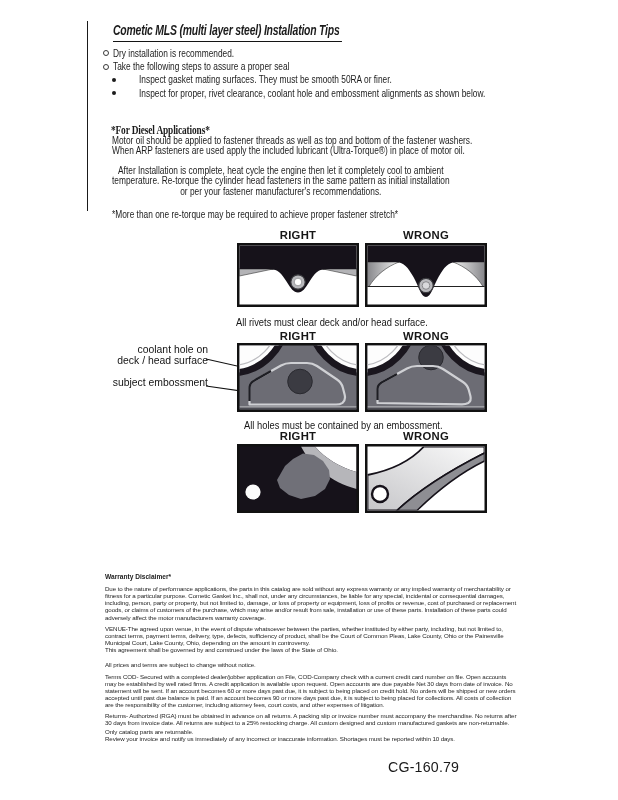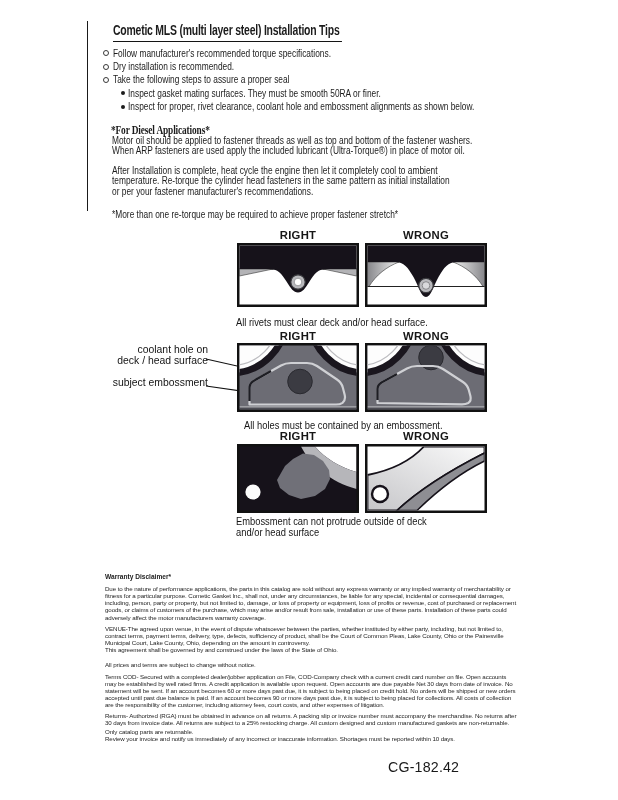--- a/index.html
+++ b/index.html
@@ -8,29 +8,29 @@
     font-family:"Liberation Sans","DejaVu Sans",sans-serif;color:#1c1c1c;
   }
   .abs{position:absolute;}
   
   .sx72{display:inline-block;transform:scaleX(0.72);transform-origin:0 0;white-space:nowrap;}
   .sx82{display:inline-block;transform:scaleX(0.82);transform-origin:0 0;}
   .sx85{display:inline-block;transform:scaleX(0.85);transform-origin:0 0;}
 
   .scanline{width:1.3px;background:#1a1a1a;}
 
-  .title-wrap{left:113px;top:21px;}
+  .title-wrap{left:113px;top:21px;font-style:italic;}
   .title{
     font-size:14.5px;font-weight:bold;letter-spacing:-0.3px;
     border-bottom:1.7px solid #141414;padding:0 3px 2.5px 0;white-space:nowrap;
   }
 
   .bullets{left:103px;top:46.5px;width:460px;font-size:10.2px;}
   .b-row{display:flex;align-items:center;height:13.4px;}
-  .b-row.sub{margin-left:18px;}
+  .b-row.sub{margin-left:9px;gap:20px;}
   .m1{width:4px;height:4px;border:1px solid #3a3a3a;border-radius:50%;margin-right:3.5px;flex:none;}
   .m2{width:4.2px;height:4.2px;background:#1c1c1c;border-radius:50%;margin-right:3px;flex:none;}
   .b-text{white-space:nowrap;transform:scaleX(0.82);transform-origin:0 50%;display:inline-block;}
 
   .h2-wrap{left:111px;top:120px;font-family:Liberation Serif, serif;}
   .h2{font-size:13px;font-weight:bold;letter-spacing:-0.2px;}
 
   .para{font-size:10.2px;line-height:10.3px;white-space:pre-line;}
 
   .dg-head{width:122px;text-align:center;font-size:11.3px;font-weight:600;letter-spacing:0.3px;color:#161616;}
@@ -52,24 +52,20 @@
 
   <div class="abs scanline" style="left:87px;top:21px;height:190px;"></div>
 
   <div class="abs title-wrap">
     <span class="title sx72">Cometic MLS (multi layer steel) Installation Tips</span>
   </div>
 
   <div class="abs bullets">
     <div class="b-row">
       <span class="m1"></span>
-      <span class="b-text">Follow manufacturer's recommended torque specifications.</span>
-    </div>
-    <div class="b-row">
-      <span class="m1"></span>
       <span class="b-text">Dry installation is recommended.</span>
     </div>
     <div class="b-row">
       <span class="m1"></span>
       <span class="b-text">Take the following steps to assure a proper seal</span>
     </div>
     <div class="b-row sub">
       <span class="m2"></span>
       <span class="b-text">Inspect gasket mating surfaces.  They must be smooth 50RA or finer.</span>
     </div>
@@ -79,21 +75,21 @@
     </div>
   </div>
 
   <div class="abs h2-wrap">
     <span class="h2 sx72">*For Diesel Applications*</span>
   </div>
   <div class="abs" style="left:112px;top:136px;">
     <div class="para sx82">Motor oil should be applied to fastener threads as well as top and bottom of the fastener washers.
 When ARP fasteners are used apply the included lubricant (Ultra-Torque®) in place of motor oil.</div>
   </div>
-  <div class="abs" style="left:112px;top:166px;">
+  <div class="abs" style="left:112px;top:166px;text-align:center;">
     <div class="para sx82">After Installation is complete, heat cycle the engine then let it completely cool to ambient
 temperature. Re-torque the cylinder head fasteners in the same pattern as initial installation
 or per your fastener manufacturer's recommendations.</div>
   </div>
   <div class="abs" style="left:112px;top:204px;">
     <div class="para sx82">*More than one re-torque may be required to achieve proper fastener stretch*</div>
   </div>
 
   <div class="abs dg-head" style="left:237px;top:229px;">RIGHT</div>
   <div class="abs dg-head" style="left:365px;top:229px;">WRONG</div>
@@ -217,30 +213,26 @@
       </linearGradient>
     </defs>
     <rect x="1.25" y="1.25" width="119.5" height="66.5" fill="#ffffff" stroke="#111111" stroke-width="2.5"></rect>
     <g clip-path="url(#c3b)">
       <path d="M2.5,31 C26,26.5 46,16.5 59,2.5 L119.5,2.5 L119.5,9 C86,26 56,44 32,66.5 L2.5,66.5 Z" fill="url(#g3)" stroke="#16121a" stroke-width="1.8"></path>
       <path d="M119.5,9 C86,26 56,44 32,66.5 L52,66.5 C73,46 96,28.5 119.5,17 Z" fill="#8e8e93" stroke="#16121a" stroke-width="1.5"></path>
       <circle cx="15" cy="50" r="8" fill="#ffffff" stroke="#16121a" stroke-width="2.4"></circle>
     </g>
   </svg>
 
-  <div class="abs" style="left:236px;top:516px;">
-    <span class="dg-cap sx85">Embossment can not protrude outside of deck
-and/or head surface</span>
-  </div>
 
   <div class="abs warr-h" style="left:105px;top:573px;">Warranty Disclaimer*</div>
   <div class="abs warr" style="left:105px;top:585px;">Due to the nature of performance applications, the parts in this catalog are sold without any express warranty or any implied warranty of merchantability or fitness for a particular purpose.  Cometic Gasket Inc., shall not, under any circumstances, be liable for any special, incidental or consequential damages, including, person, party or property, but not limited to, damage, or loss of property or equipment, loss of profits or revenue, cost of purchased or replacement goods, or claims of customers of the purchase, which may arise and/or result from sale, installation or use of these parts.  Installation of these parts could adversely affect the motor manufacturers warranty coverage.</div>
   <div class="abs warr" style="left:105px;top:625px;">VENUE-The agreed upon venue, in the event of dispute whatsoever between the parties, whether instituted by either party, including, but not limited to, contract terms, payment terms, delivery, type, defects, sufficiency of product, shall be the Court of Common Pleas, Lake County, Ohio or the Painesville Municipal Court, Lake County, Ohio, depending on the amount in controversy.
 This agreement shall be governed by and construed under the laws of the State of Ohio.</div>
   <div class="abs warr" style="left:105px;top:661px;">All prices and terms are subject to change without notice.</div>
   <div class="abs warr" style="left:105px;top:672.5px;">Terms COD- Secured with a completed dealer/jobber application on File, COD-Company check with a current credit card number on file.  Open accounts may be established by well rated firms.  A credit application is available upon request.  Open accounts are due payable Net 30 days from date of invoice.  No statement will be sent.  If an account becomes 60 or more days past due, it is subject to being placed on credit hold.  No orders will be shipped or new orders accepted until past due balance is paid.  If an account becomes 90 or more days past due, it is subject to being placed for collections.  All costs of collection are the responsibility of the customer, including attorney fees, court costs, and other expenses of litigation.</div>
   <div class="abs warr" style="left:105px;top:712px;">Returns- Authorized (RGA) must be obtained in advance on all returns.  A packing slip or invoice number must accompany the merchandise.  No returns after 30 days from invoice date.  All returns are subject to a 25% restocking charge.  All custom designed and custom manufactured gaskets are non-returnable.</div>
   <div class="abs warr" style="left:105px;top:727.5px;">Only catalog parts are returnable.
 Review your invoice and notify us immediately of any incorrect or inaccurate information.  Shortages must be reported within 10 days.</div>
 
-  <div class="abs pagecode" style="left:388px;top:759px;">CG-182.42</div>
+  <div class="abs pagecode" style="left:388px;top:759px;">CG-160.79</div>
 
 </div>
 
 </body></html>

